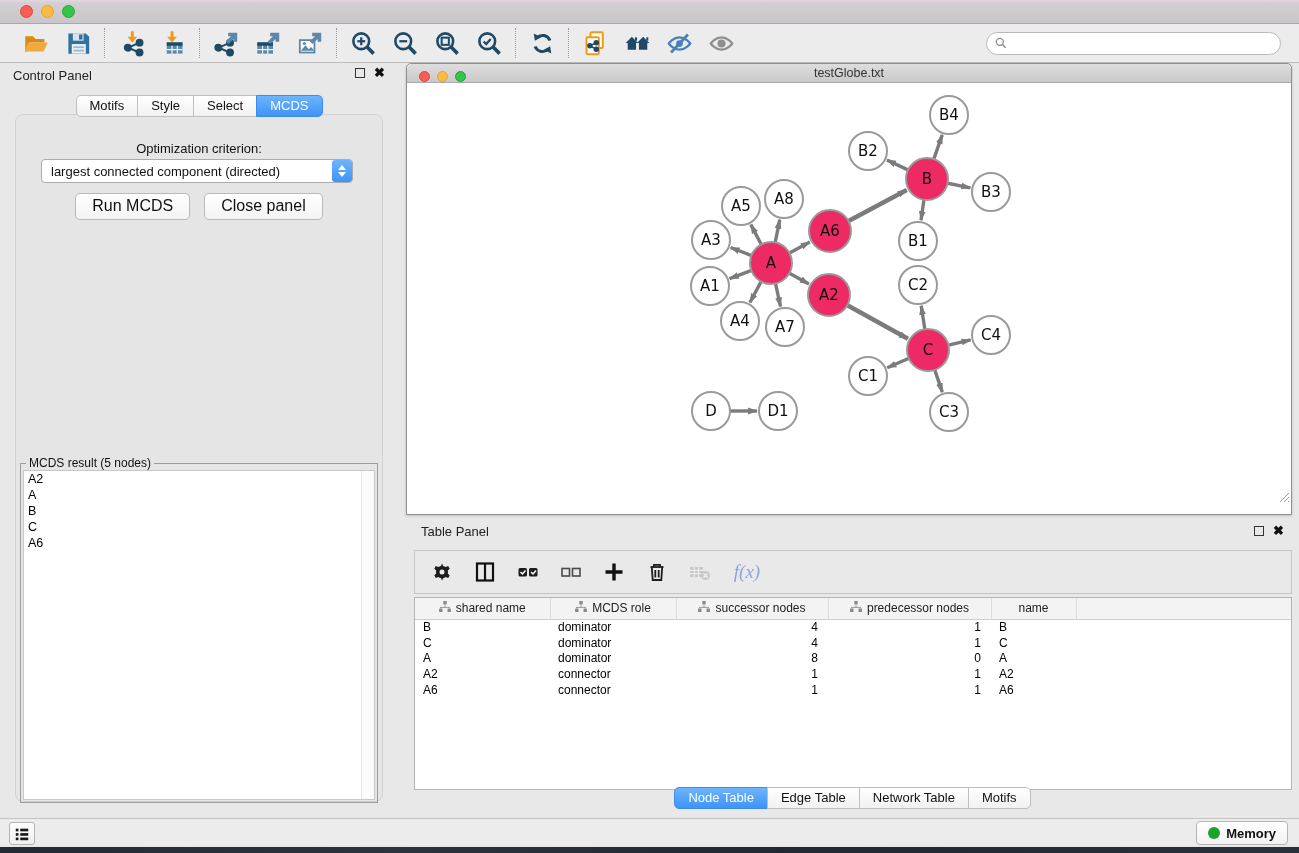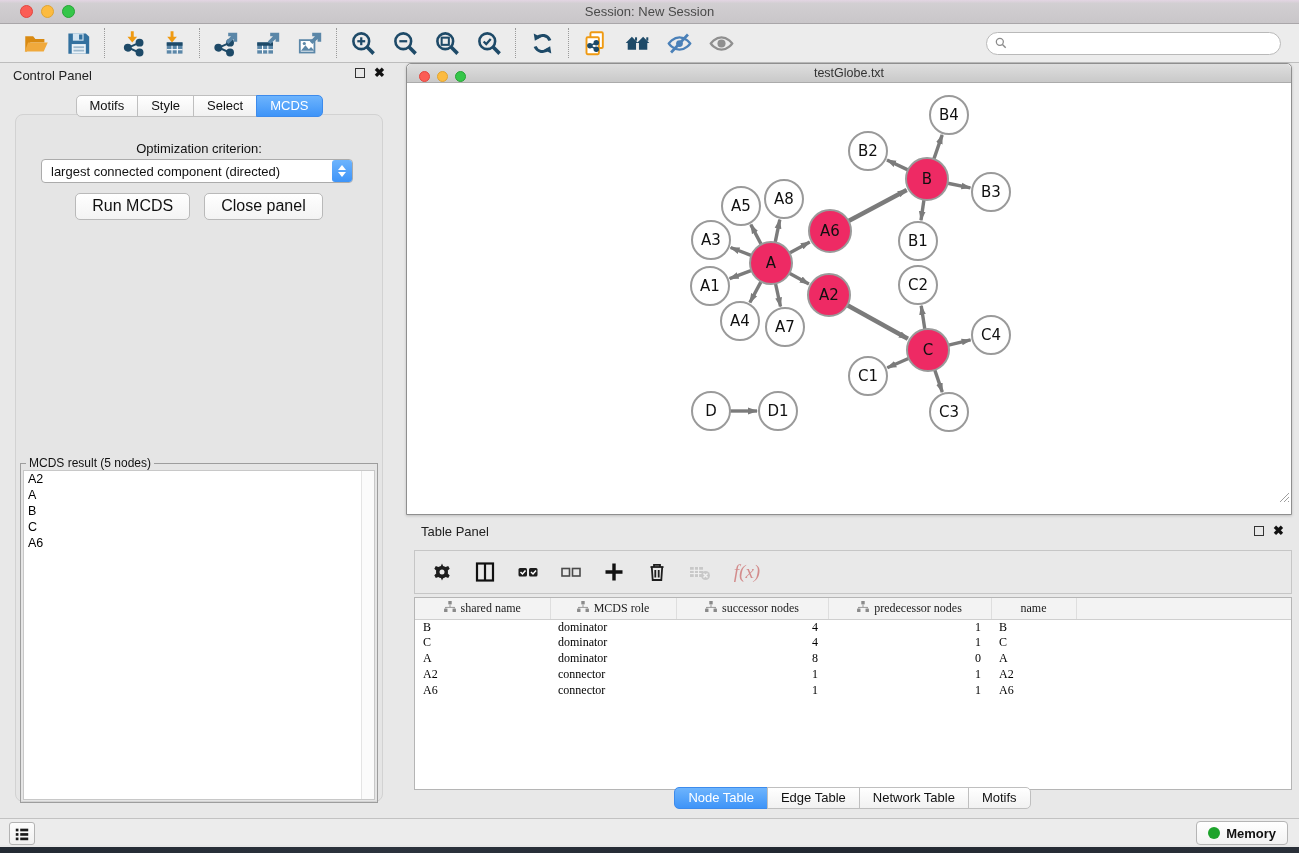--- a/index.html
+++ b/index.html
@@ -75,24 +75,24 @@
   .resize-grip { position:absolute; right:1px; bottom:1px; }
 
   
   .table-panel { position:absolute; left:406px; top:518px; width:893px; height:300px; }
   .tp-header { display:flex; align-items:center; height:26px; padding:0 15px 0 15px; }
   .tp-title { font-size:13px; color:#222; }
   .tp-toolbar { position:absolute; left:8px; right:7px; top:32px; height:44px; background:#e9e9e9;
     border:1px solid #c6c6c6; display:flex; align-items:center; gap:17px; padding:0 14px; }
   .tpt-btn { width:26px; height:26px; display:flex; align-items:center; justify-content:center; }
   .tpt-btn.disabled { opacity:0.45; }
-  .fx-label { font-family:"Liberation Serif", serif; font-style:italic; font-size:19px; color:#b91c1c; }
+  .fx-label { font-family:"Liberation Serif", serif; font-style:italic; font-size:19px; color:#1d4ed8; }
   .tp-table-wrap { position:absolute; left:8px; right:7px; top:79px; height:193px; background:#fff;
     border:1px solid #b5b5b5; overflow:hidden; }
-  table.node-table { border-collapse:collapse; width:100%; table-layout:fixed;font-family:Liberation Serif, serif; }
+  table.node-table { border-collapse:collapse; width:100%; table-layout:fixed; }
   .node-table th { background:#f3f3f3; border-bottom:1px solid #cfcfcf; border-right:1px solid #dedede;
     font-weight:normal; font-size:12px; color:#222; height:21px; padding:0 4px; text-align:center; white-space:nowrap; overflow:hidden; }
   .node-table th .hdr-inner { display:inline-flex; align-items:center; gap:5px; }
   .node-table td { font-size:12px; color:#000; height:15.8px; padding:0 10px 0 8px; white-space:nowrap; overflow:hidden; }
   .node-table td.num { text-align:right; }
   .tp-tabs { position:absolute; left:0; right:0; top:269px; display:flex; justify-content:center; }
 
   
   .statusbar { position:absolute; left:0; top:818px; width:1299px; height:27px; background:#ececec;
     border-top:1px solid #c2c2c2;font-weight:bold; }
@@ -106,21 +106,20 @@
 </style>
 </head>
 <body>
 
 <div class="titlebar">
   <div class="lights">
     <span class="light red"></span>
     <span class="light yellow"></span>
     <span class="light green"></span>
   </div>
-  <div class="title">Session: New Session</div>
 </div>
 
 <div class="toolbar" id="main-toolbar">
 
   <div class="tb-group">
       <span class="tb-btn">
         <svg width="27" height="27" viewBox="0 0 24 24">
           <path d="M2 5.5h7l2 2.5h8v3H6.5L3.5 19H2z" fill="#d98a12"></path>
           <path d="M4.5 11h17.5l-3.6 8H1.5z" fill="#f0a93c"></path>
         </svg>

